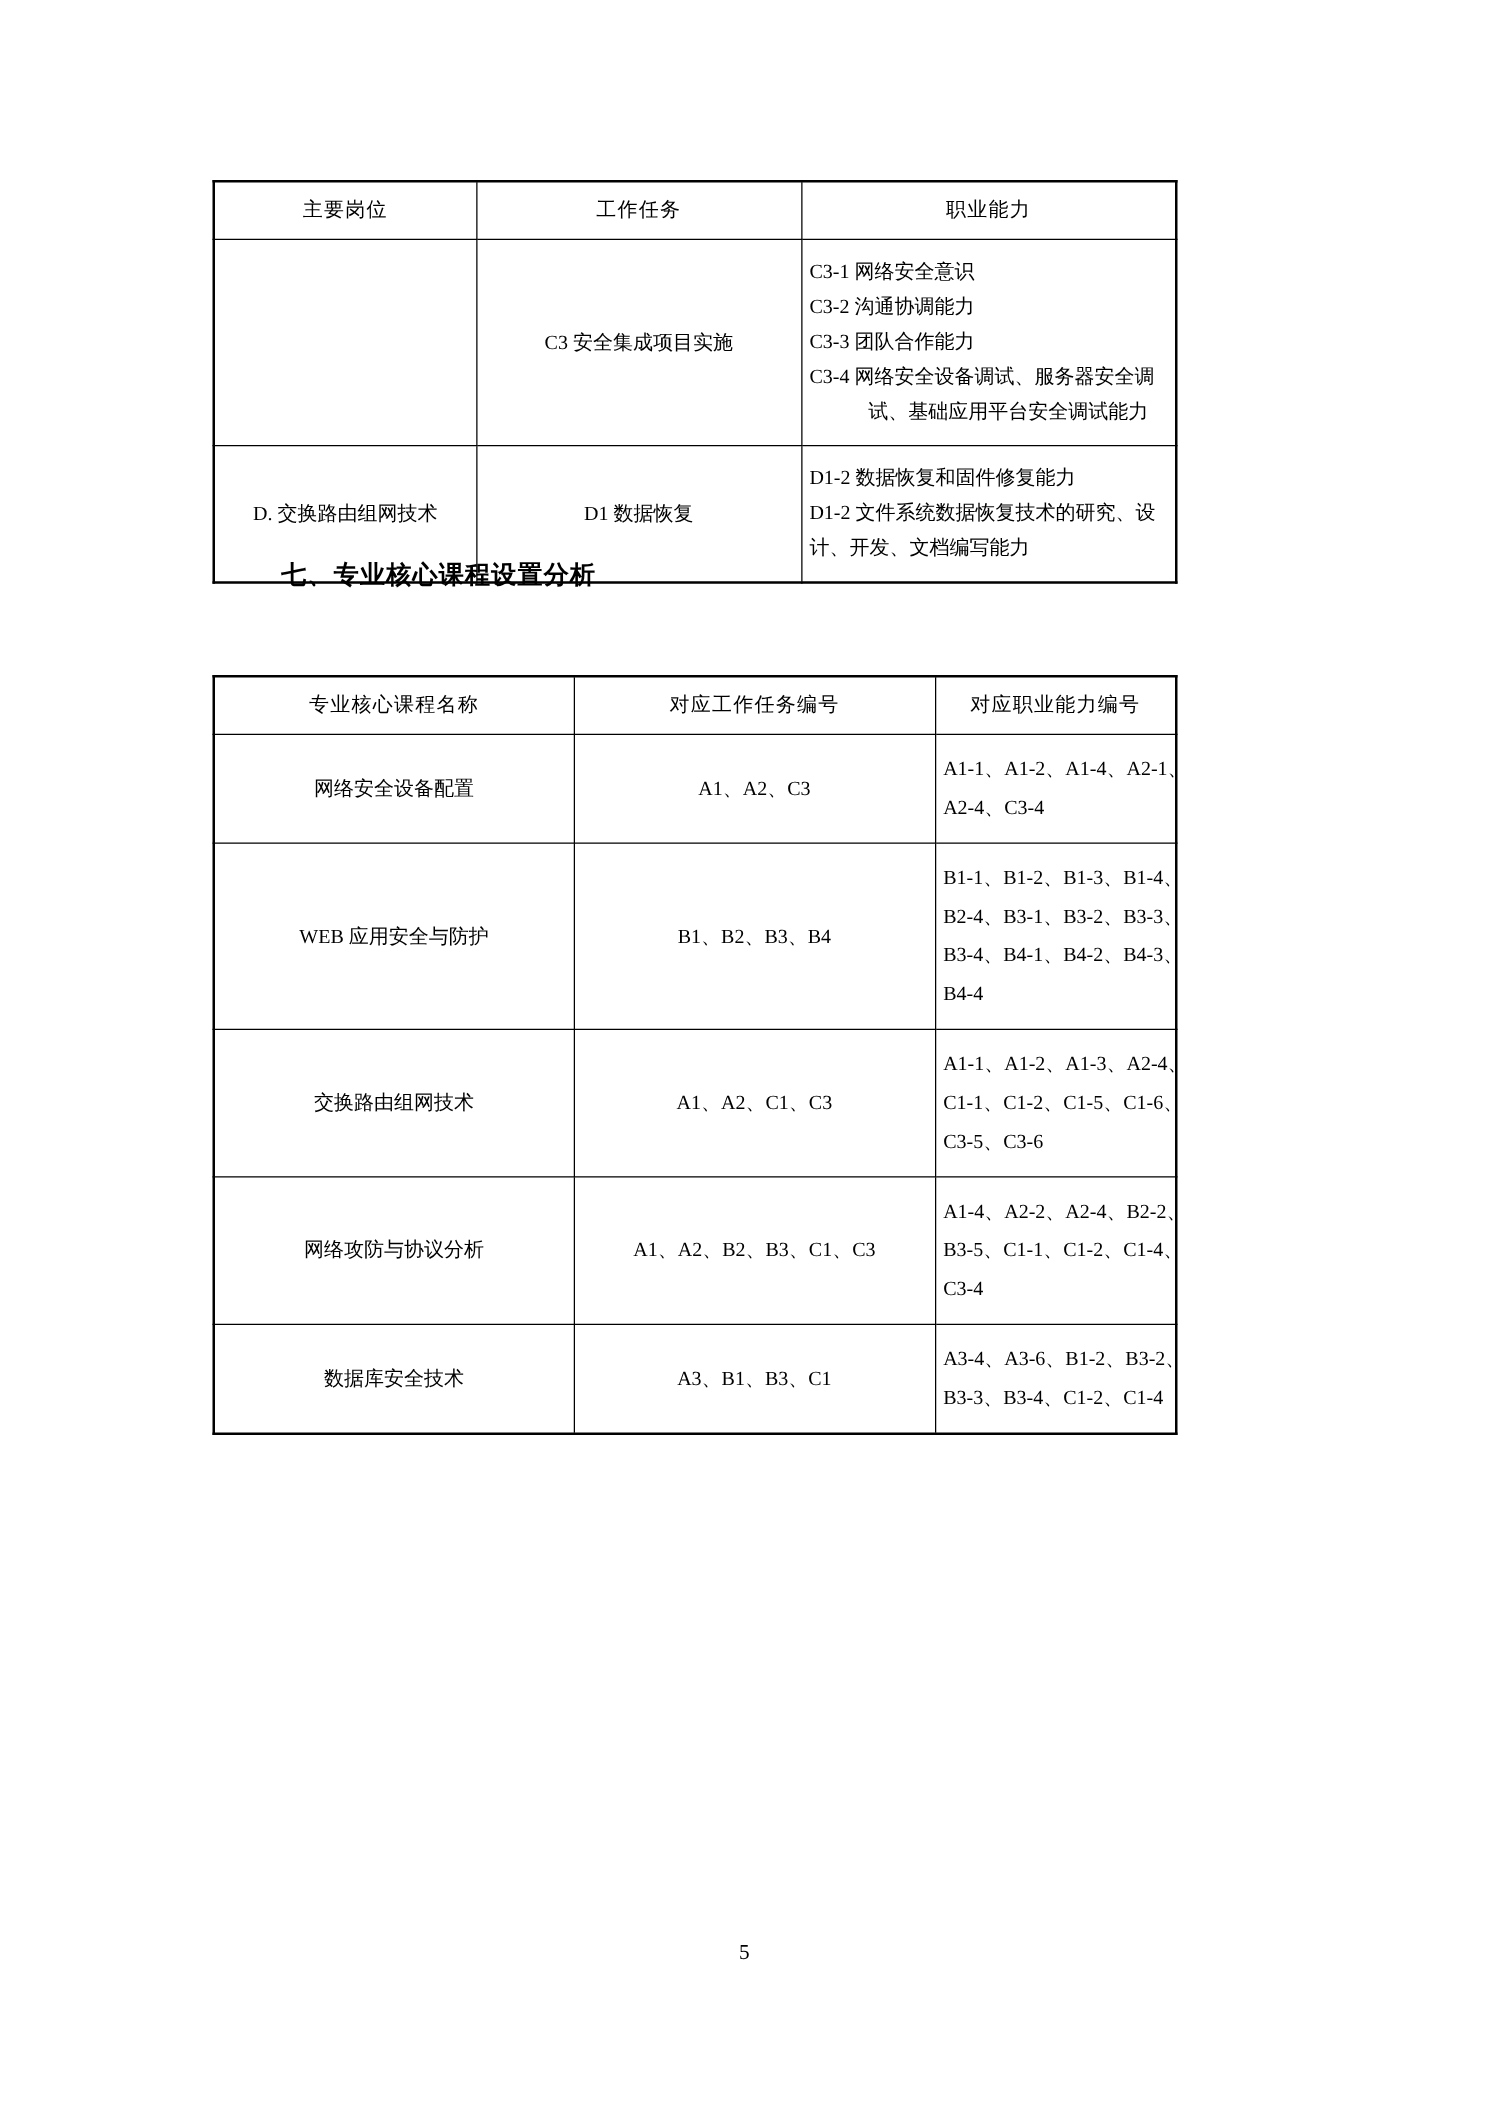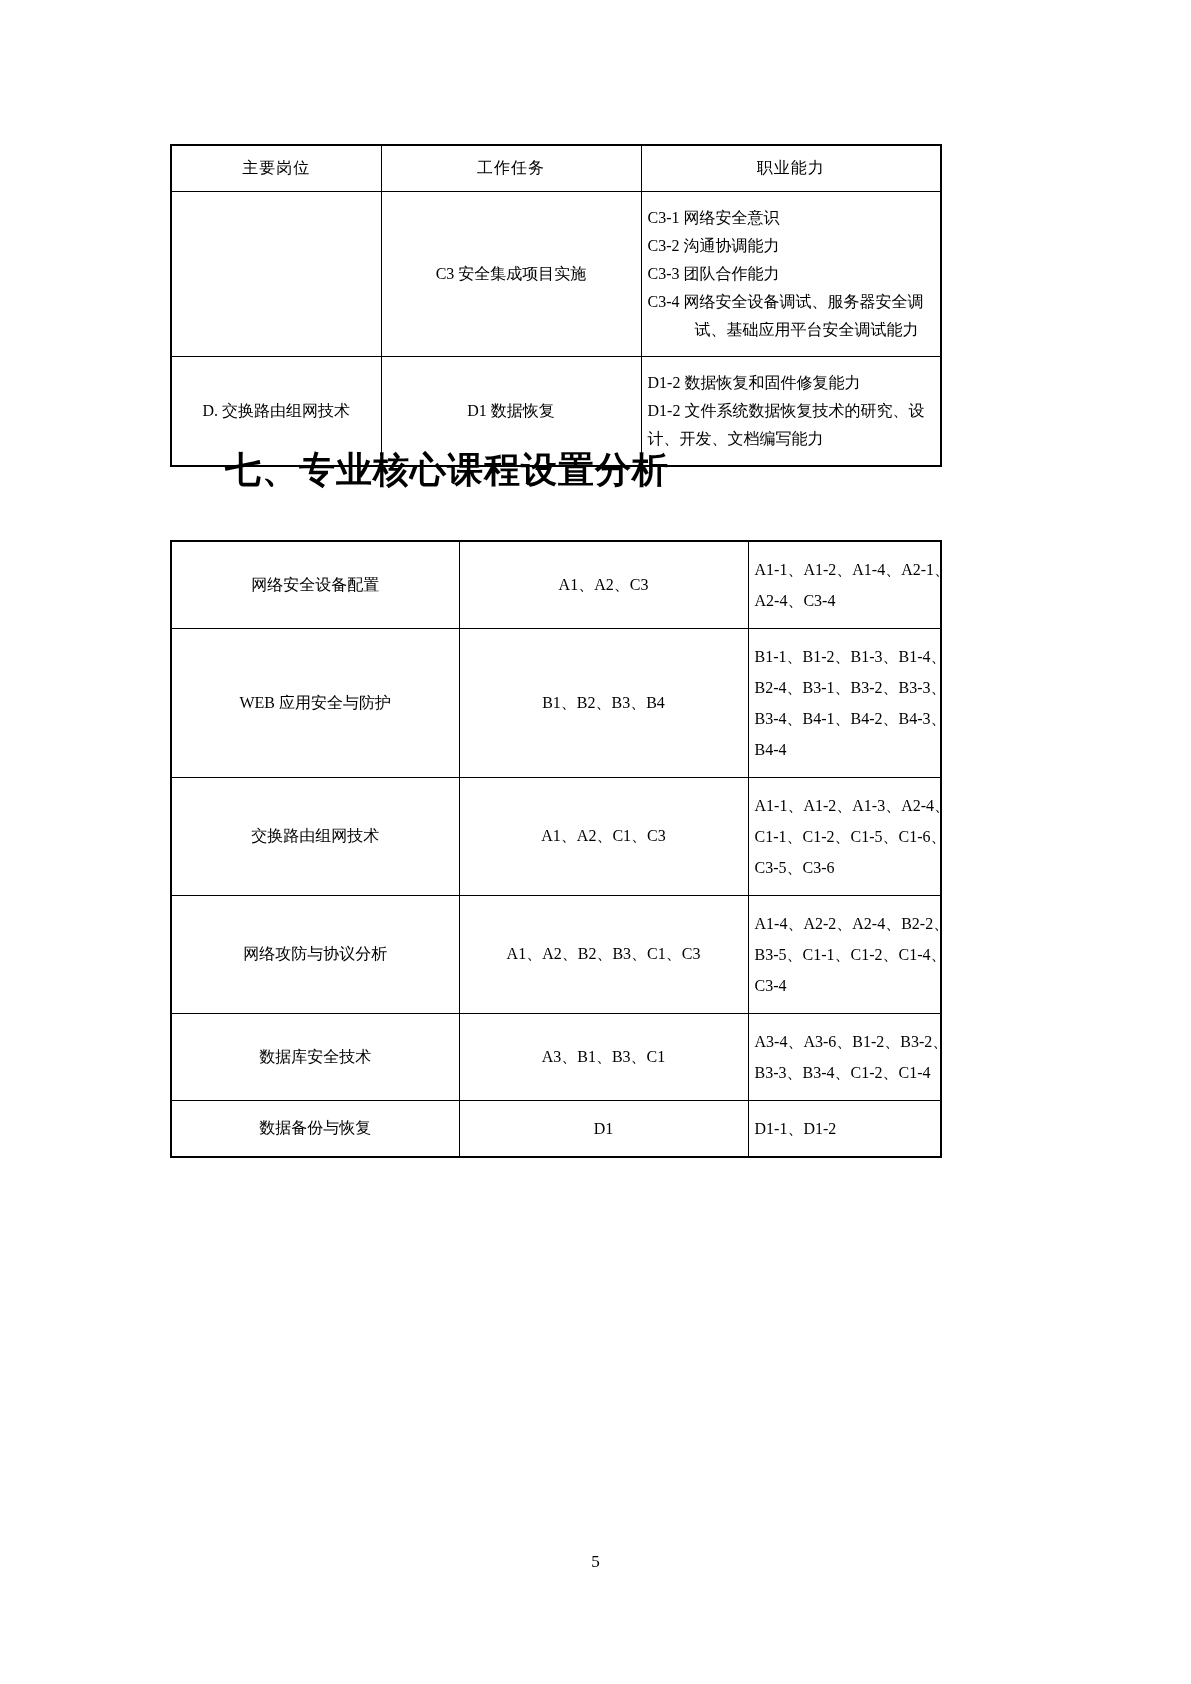--- a/index.html
+++ b/index.html
@@ -37,21 +37,21 @@
   }
   td.center { text-align: center; }
   td.lines { text-align: left; vertical-align: middle; padding: 4px 8px; }
   #table1 td.lines .ln { line-height: 28px; white-space: nowrap; }
   #table2 td.lines .ln { line-height: 31px; white-space: nowrap; }
   .ln.indent { padding-left: 47px; }
   #table1-wrap { position: absolute; left: 170px; top: 144px; }
   #heading {
     position: absolute; left: 225px; top: 446px;
     font-family: "Liberation Sans", "DejaVu Sans", sans-serif;
-    font-weight: bold; font-size: 36px; letter-spacing: 1px;
+    font-weight: bold; font-size: 20px; letter-spacing: 1px;
   }
   #table2-wrap { position: absolute; left: 170px; top: 540px; }
   #page-number {
     position: absolute; left: 0; top: 1552px; width: 100%;
     text-align: center; font-size: 17px;
   }
 </style>
 </head>
 <body>
 
@@ -97,20 +97,25 @@
   <div id="heading">七、专业核心课程设置分析</div>
 
   <div id="table2-wrap">
     <table class="doc-table" id="table2">
       <colgroup>
           <col style="width:288px">
           <col style="width:289px">
           <col style="width:193px">
         </colgroup>
       <tbody>
+          <tr style="height:34px">
+        <th class="hdr">专业核心课程名称</th>
+        <th class="hdr">对应工作任务编号</th>
+        <th class="hdr">对应职业能力编号</th>
+      </tr>
       <tr style="height:62px">
         <td class="center">网络安全设备配置</td>
         <td class="center">A1、A2、C3</td>
         <td class="lines">
           <div class="ln">A1-1、A1-2、A1-4、A2-1、</div>
           <div class="ln">A2-4、C3-4</div>
         </td>
       </tr>
       <tr style="height:126px">
         <td class="center">WEB 应用安全与防护</td>
@@ -141,26 +146,19 @@
         </td>
       </tr>
       <tr style="height:64px">
         <td class="center">数据库安全技术</td>
         <td class="center">A3、B1、B3、C1</td>
         <td class="lines">
           <div class="ln">A3-4、A3-6、B1-2、B3-2、</div>
           <div class="ln">B3-3、B3-4、C1-2、C1-4</div>
         </td>
       </tr>
-      <tr style="height:34px">
-        <td class="center">数据备份与恢复</td>
-        <td class="center">D1</td>
-        <td class="lines">
-          <div class="ln">D1-1、D1-2</div>
-        </td>
-      </tr>
     </tbody>
       </table>
   </div>
 
   <div id="page-number">5</div>
 
 </div>
 
 </body></html>

